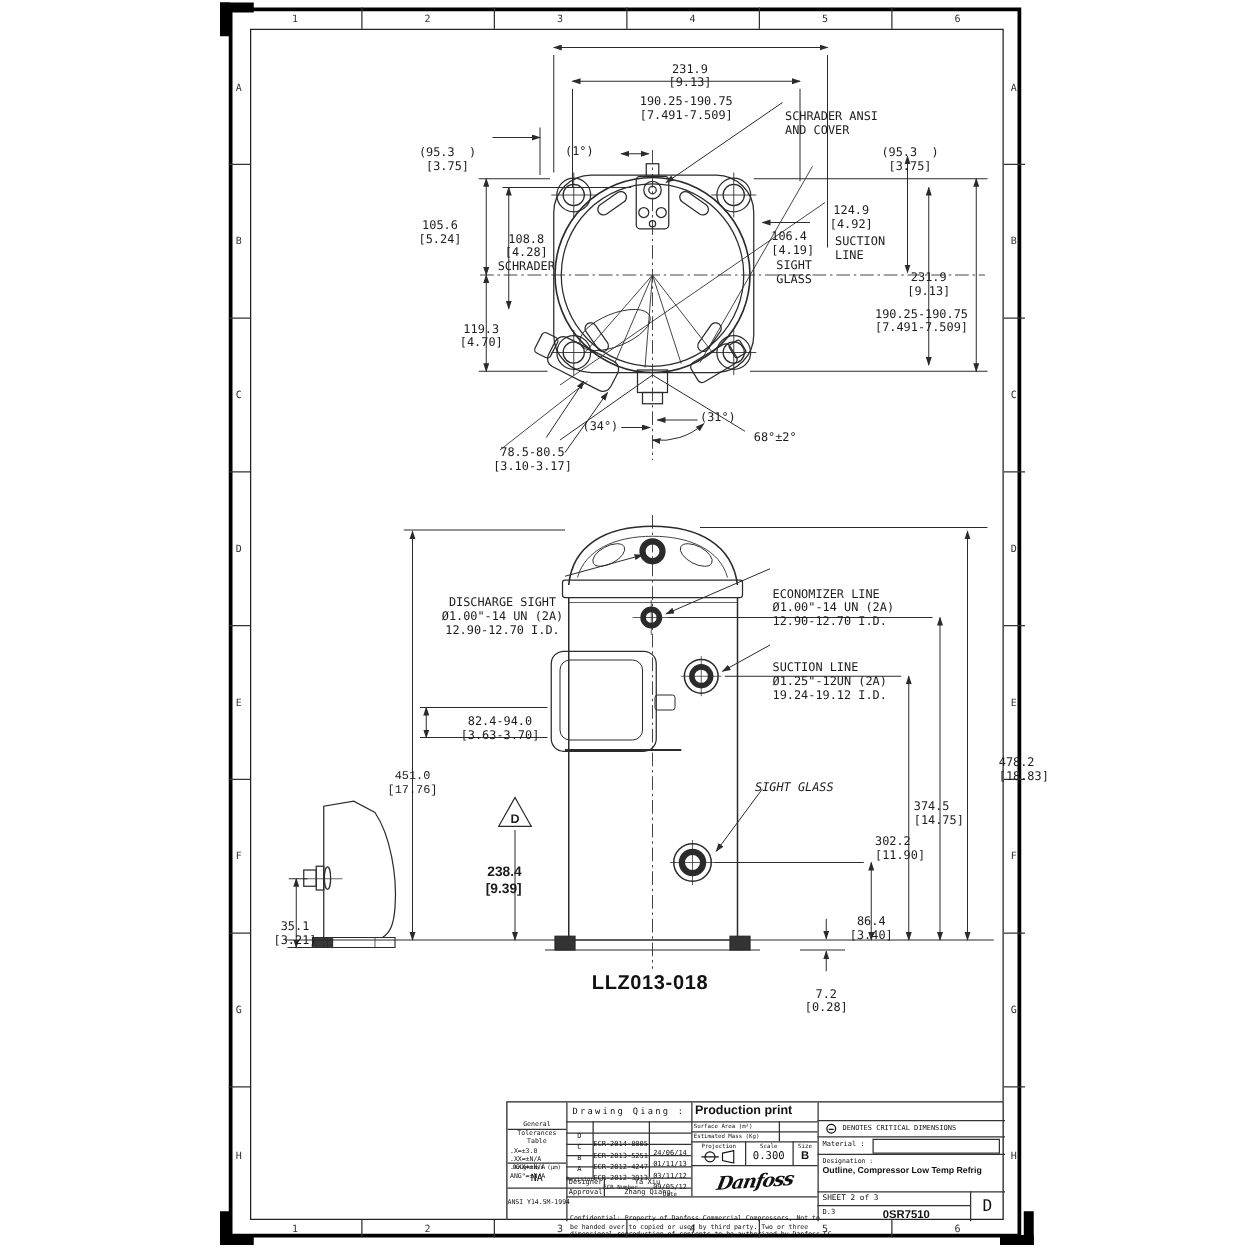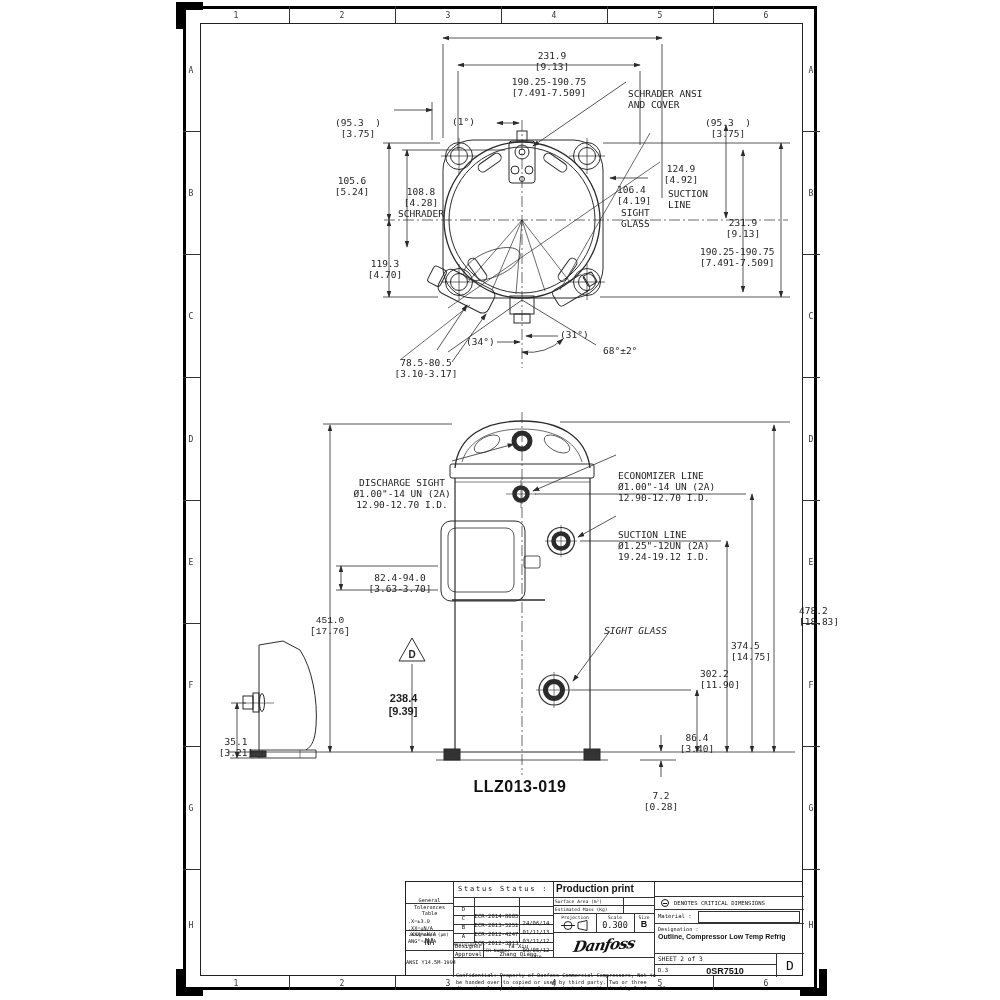--- a/index.html
+++ b/index.html
@@ -316,40 +316,40 @@
     <div>374.5</div><div>[14.75]</div></div>
   <div class="dim" style="left:700px;top:646px;">
     <div>302.2</div><div>[11.90]</div></div>
   <div class="dim" style="left:604px;top:625px;font-style:italic;">SIGHT GLASS</div>
   <div class="dim c" style="left:697px;top:710px;">
     <div>86.4</div><div>[3.40]</div></div>
   <div class="dim c" style="left:661px;top:768px;">
     <div>7.2</div><div>[0.28]</div></div>
   <div class="dim c" style="left:236px;top:714px;">
     <div>35.1</div><div>[3.21]</div></div>
-  <div class="model" style="left:520px;top:778px;">LLZ013-019</div>
+  <div class="model" style="left:520px;top:778px;">LLZ013-018</div>
 
   <div class="tblock">
 
     <div class="vline" style="left:47px;top:0;height:95px;"></div>
     <div class="vline" style="left:248px;top:0;height:95px;"></div>
 
     <div class="hline" style="left:0;top:21px;width:47px;"></div>
     <div class="hline" style="left:0;top:48px;width:47px;"></div>
     <div class="hline" style="left:0;top:68px;width:47px;"></div>
     <div class="tb f5" style="left:0;top:2px;width:47px;text-align:center;">
       <div>General</div><div>Tolerances</div><div>Table</div></div>
     <div class="tb f5" style="left:2px;top:23px;">
       <div>.X=±3.0</div><div>.XX=±N/A</div><div>.XXX=±N/A</div><div>ANG°=±N/A</div></div>
     <div class="tb f45" style="left:0;top:50px;width:47px;text-align:center;">Roughness (µm)</div>
     <div class="tb" style="left:0;top:56px;width:47px;text-align:center;font-size:8px;">NA</div>
     <div class="tb f5" style="left:0;top:77px;width:47px;text-align:center;">ANSI Y14.5M-1994</div>
 
     <div class="hline" style="left:47px;top:15px;width:201px;"></div>
-    <div class="tb f7" style="left:52px;top:3px;letter-spacing:1.8px;">Status Status :</div>
+    <div class="tb f7" style="left:52px;top:3px;letter-spacing:1.8px;">Drawing Qiang :</div>
     <div class="tb bsans" style="left:150px;top:1px;font-size:10px;">Production print</div>
 
     <div class="vline" style="left:68px;top:15px;height:45px;"></div>
     <div class="vline" style="left:113px;top:15px;height:45px;"></div>
     <div class="vline" style="left:147px;top:0px;height:75px;"></div>
     <div class="hline" style="left:47px;top:24px;width:100px;"></div>
     <div class="hline" style="left:47px;top:33px;width:100px;"></div>
     <div class="hline" style="left:47px;top:42px;width:100px;"></div>
     <div class="hline" style="left:47px;top:51px;width:100px;"></div>
     <div class="hline" style="left:47px;top:60px;width:100px;"></div>

